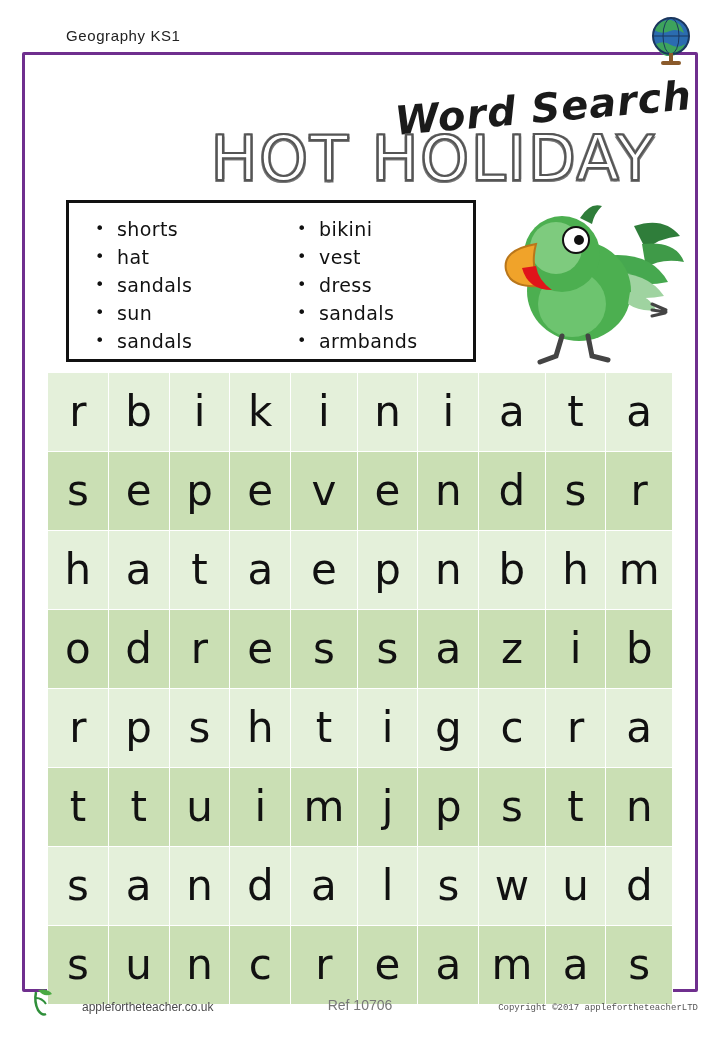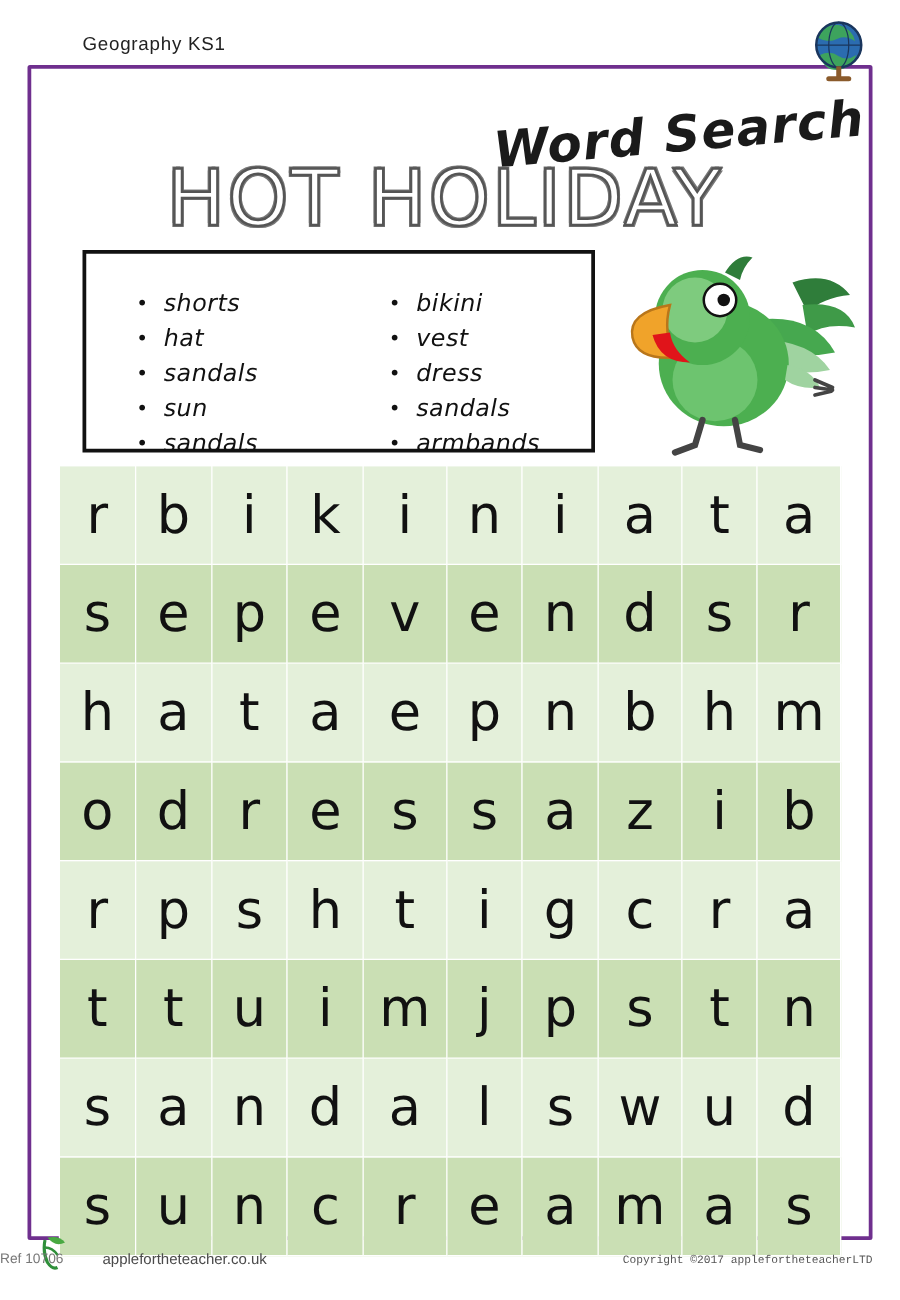--- a/index.html
+++ b/index.html
@@ -70,21 +70,21 @@
     letter-spacing: 1px;
     white-space: nowrap;
   }
 
   
   .main-title {
     position: absolute;
     left: 56px;
     top: 122px;
     width: 600px;
-    text-align: center;
+    text-align: right;
     font-family: "DejaVu Sans", sans-serif;
     font-size: 62px;
     font-weight: 400;
     letter-spacing: 2px;
     color: #ffffff;
     -webkit-text-stroke: 2px #555;
     text-shadow:
       -1.5px -1.5px 0 #777,
        1.5px -1.5px 0 #777,
       -1.5px  1.5px 0 #777,
@@ -104,24 +104,23 @@
     box-sizing: border-box;
     display: flex;
     padding: 12px 0 10px 0;
   }
   .wordcol {
     flex: 1;
     padding-left: 22px;
     box-sizing: border-box;
   }
   .wordcol ul {
-    margin: 14px;
+    margin: 0;
     padding: 0;
     list-style: none;
-    font-style: italic;
   }
   .wordcol li {
     position: relative;
     font-family: "DejaVu Sans", sans-serif;
     font-size: 19px;
     color: #111;
     line-height: 28px;
     padding-left: 26px;
     letter-spacing: 0.4px;
   }
@@ -180,22 +179,22 @@
     font-size: 12px;
     color: #4a4a4a;
     font-family: "Liberation Sans", sans-serif;
     margin-left: 42px;
   }
   .footer-ref {
     position: absolute;
     left: 0;
     right: 0;
     bottom: 27px;
-    text-align: left;
-    font-size: 11px;
+    text-align: center;
+    font-size: 14px;
     color: #777;
     font-family: "Liberation Sans", sans-serif;
   }
   .footer-copy {
     position: absolute;
     right: 22px;
     bottom: 27px;
     font-size: 9px;
     color: #555;
     font-family: Liberation Mono, monospace;

